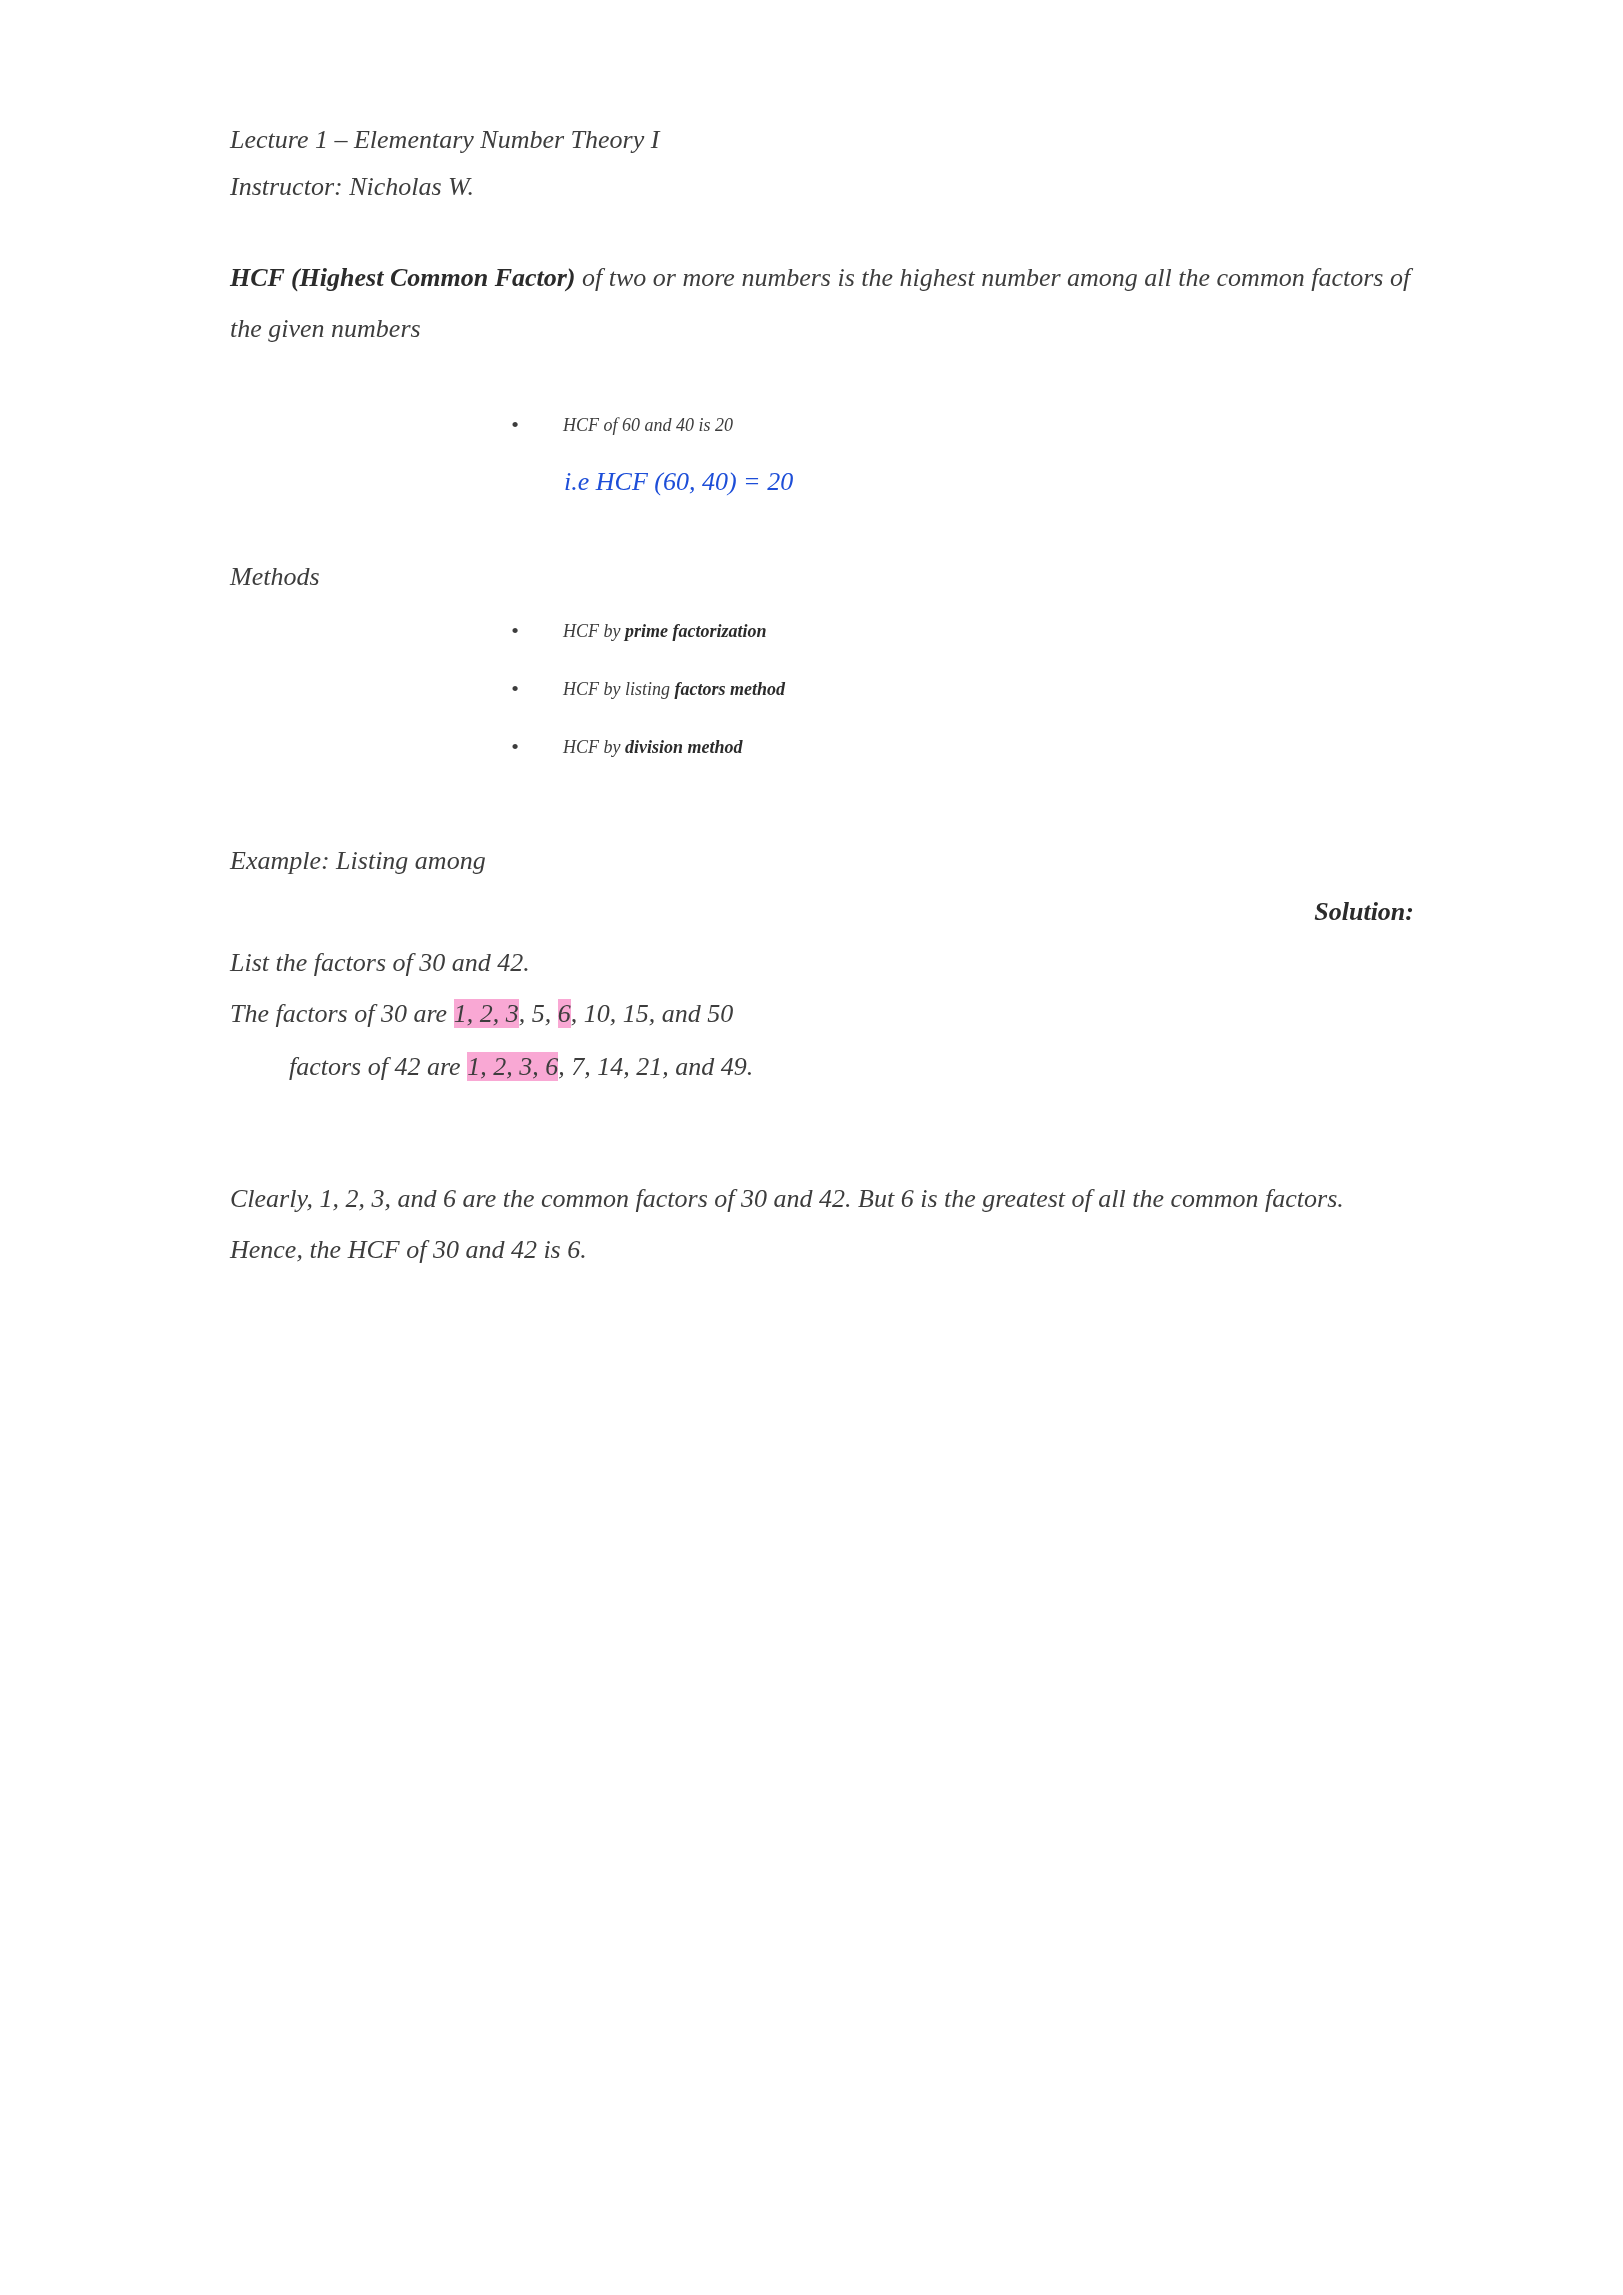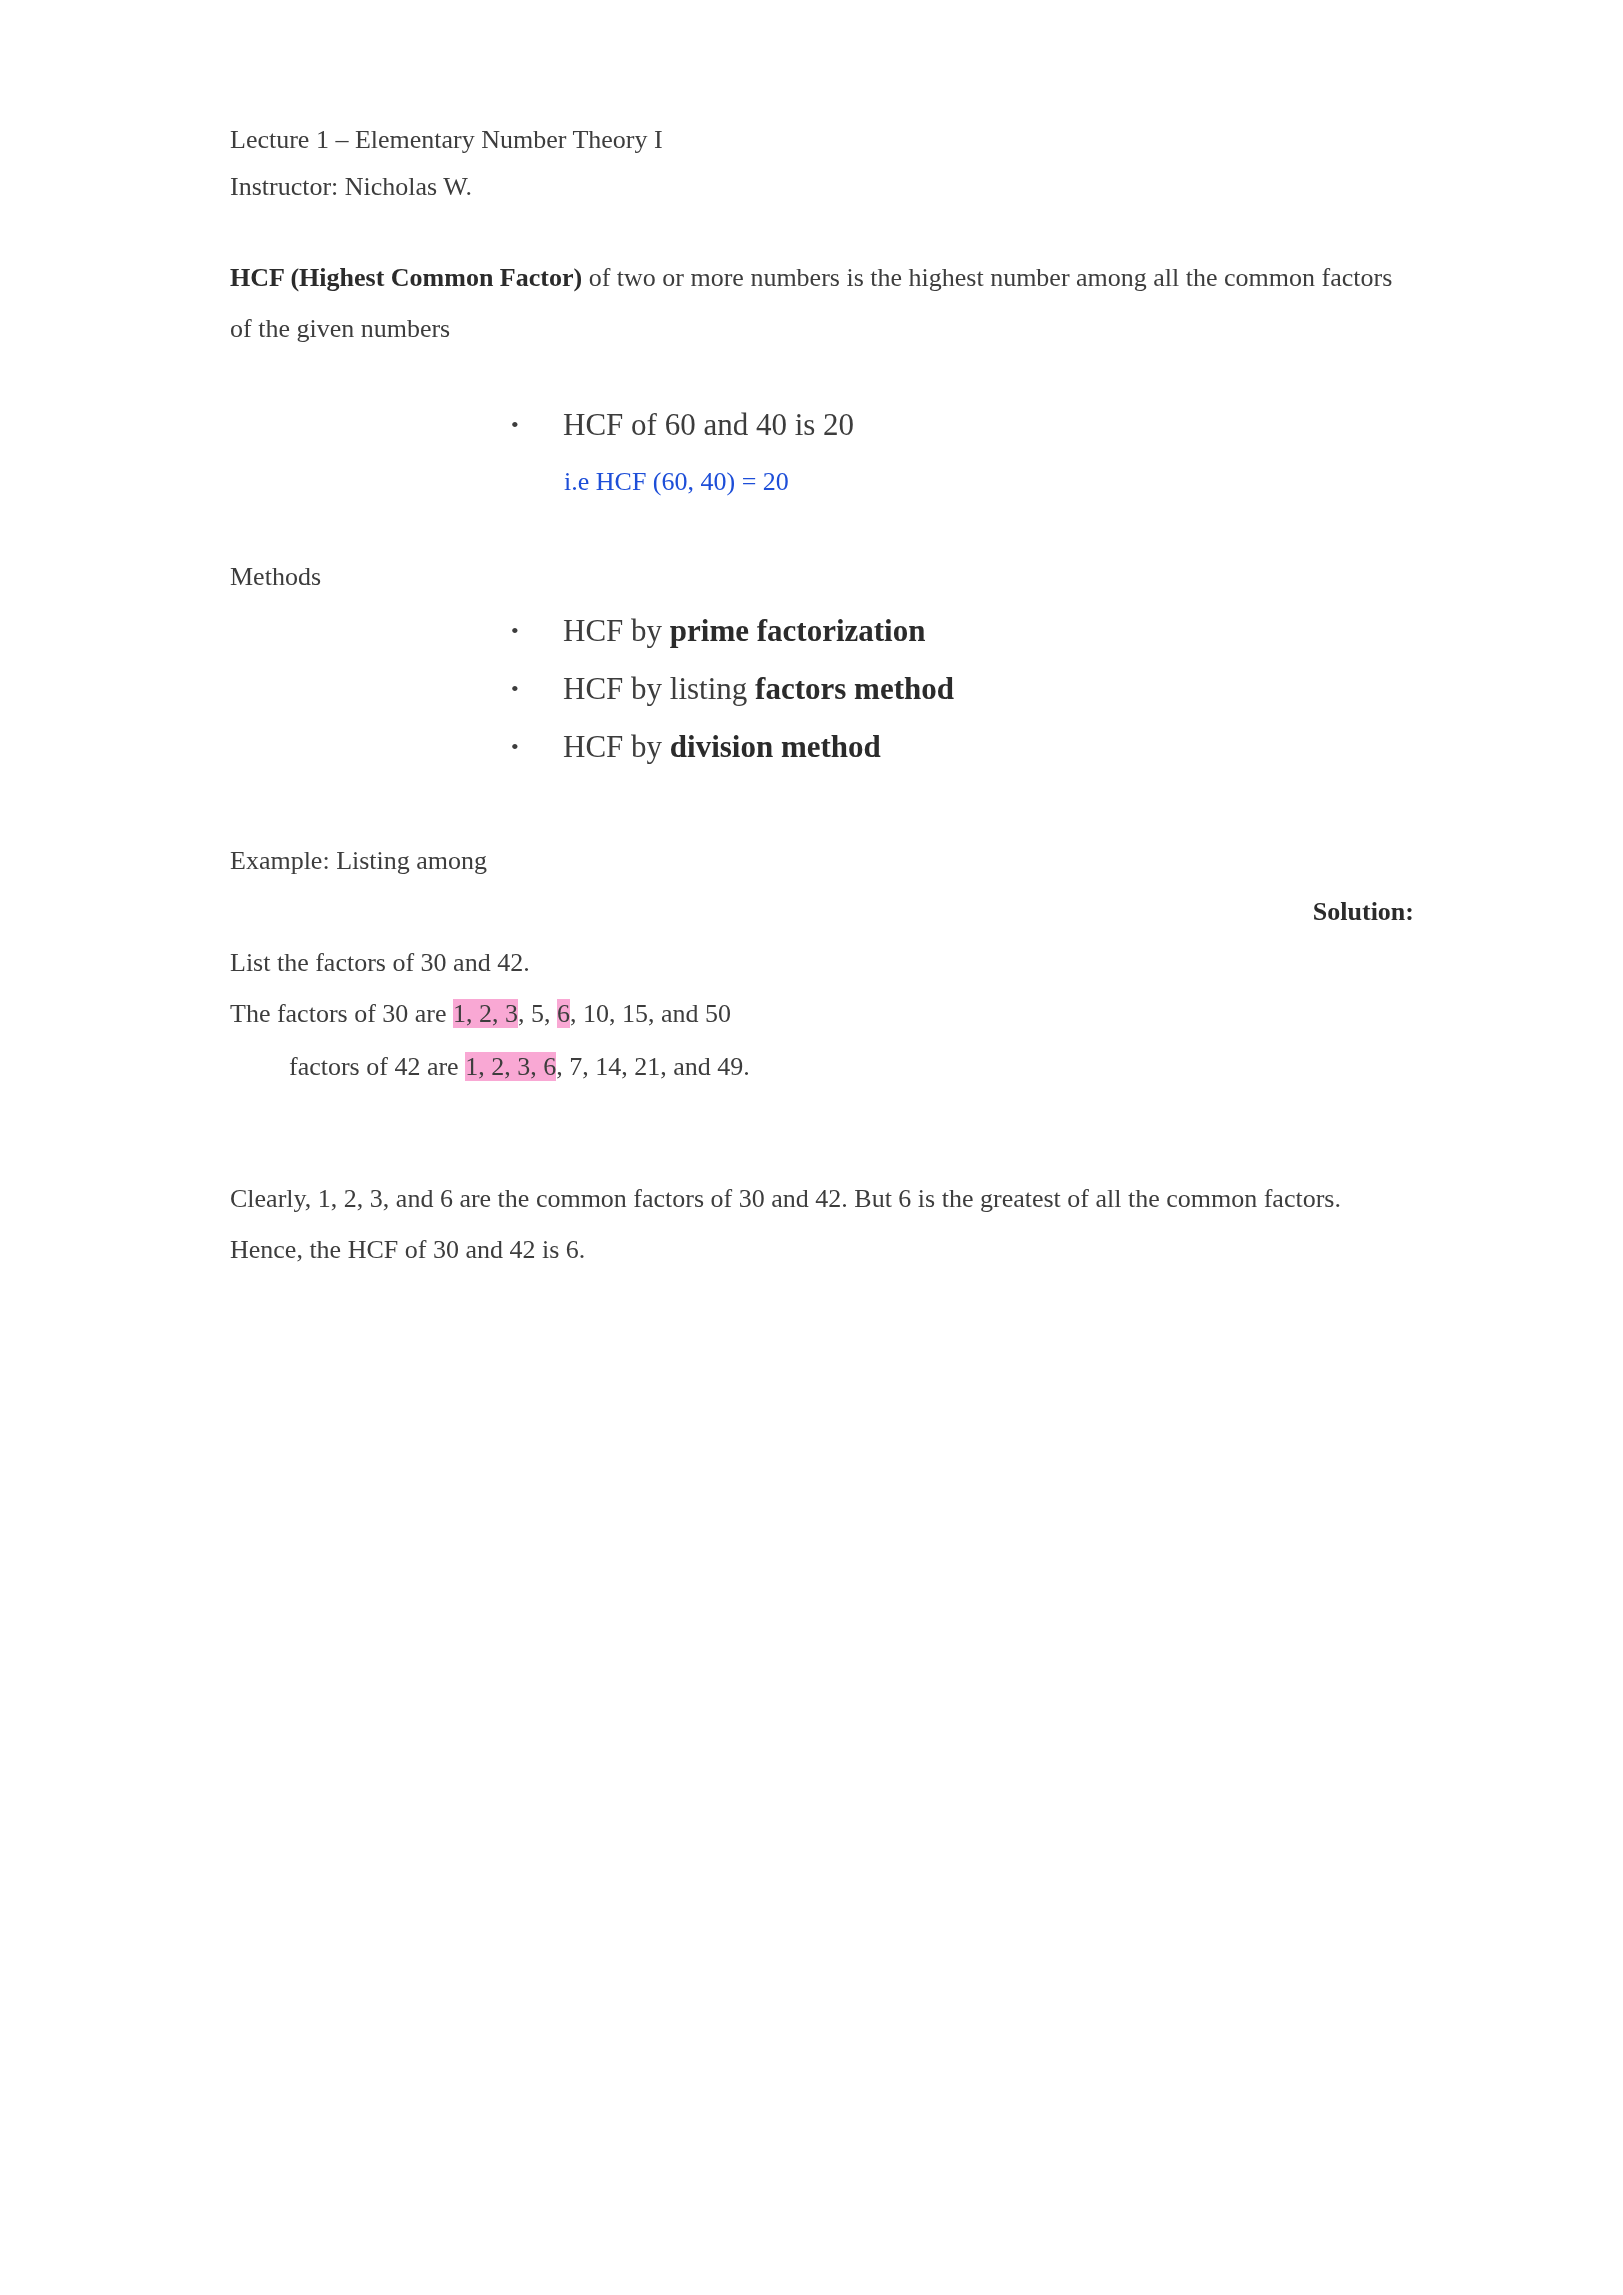--- a/index.html
+++ b/index.html
@@ -8,20 +8,21 @@
     background: #ffffff;
   }
   .page {
     width: 1623px;
     height: 2295px;
     background: #ffffff;
     position: relative;
     box-sizing: border-box;
     font-family: "Liberation Serif", "DejaVu Serif", serif;
     color: #3b3b3b;
+    font-style: italic;
   }
   .content {
     position: absolute;
     left: 230px;
     top: 116px;
     width: 1184px;
   }
   .line {
     font-size: 26px;
     line-height: 47px;
@@ -42,21 +43,21 @@
   .spacer-lg { height: 59px; }
   .spacer-xl { height: 79px; }
 
   ul.bullets {
     list-style: none;
     margin: 0;
     padding: 0;
   }
   ul.bullets > li {
     position: relative;
-    font-size: 31px;
+    font-size: 18px;
     line-height: 58px;
     padding-left: 52px;
     margin-left: 281px;
     color: #3d3d3d;
   }
   ul.bullets > li::before {
     content: "\2022";
     position: absolute;
     left: 0;
     top: 0;

